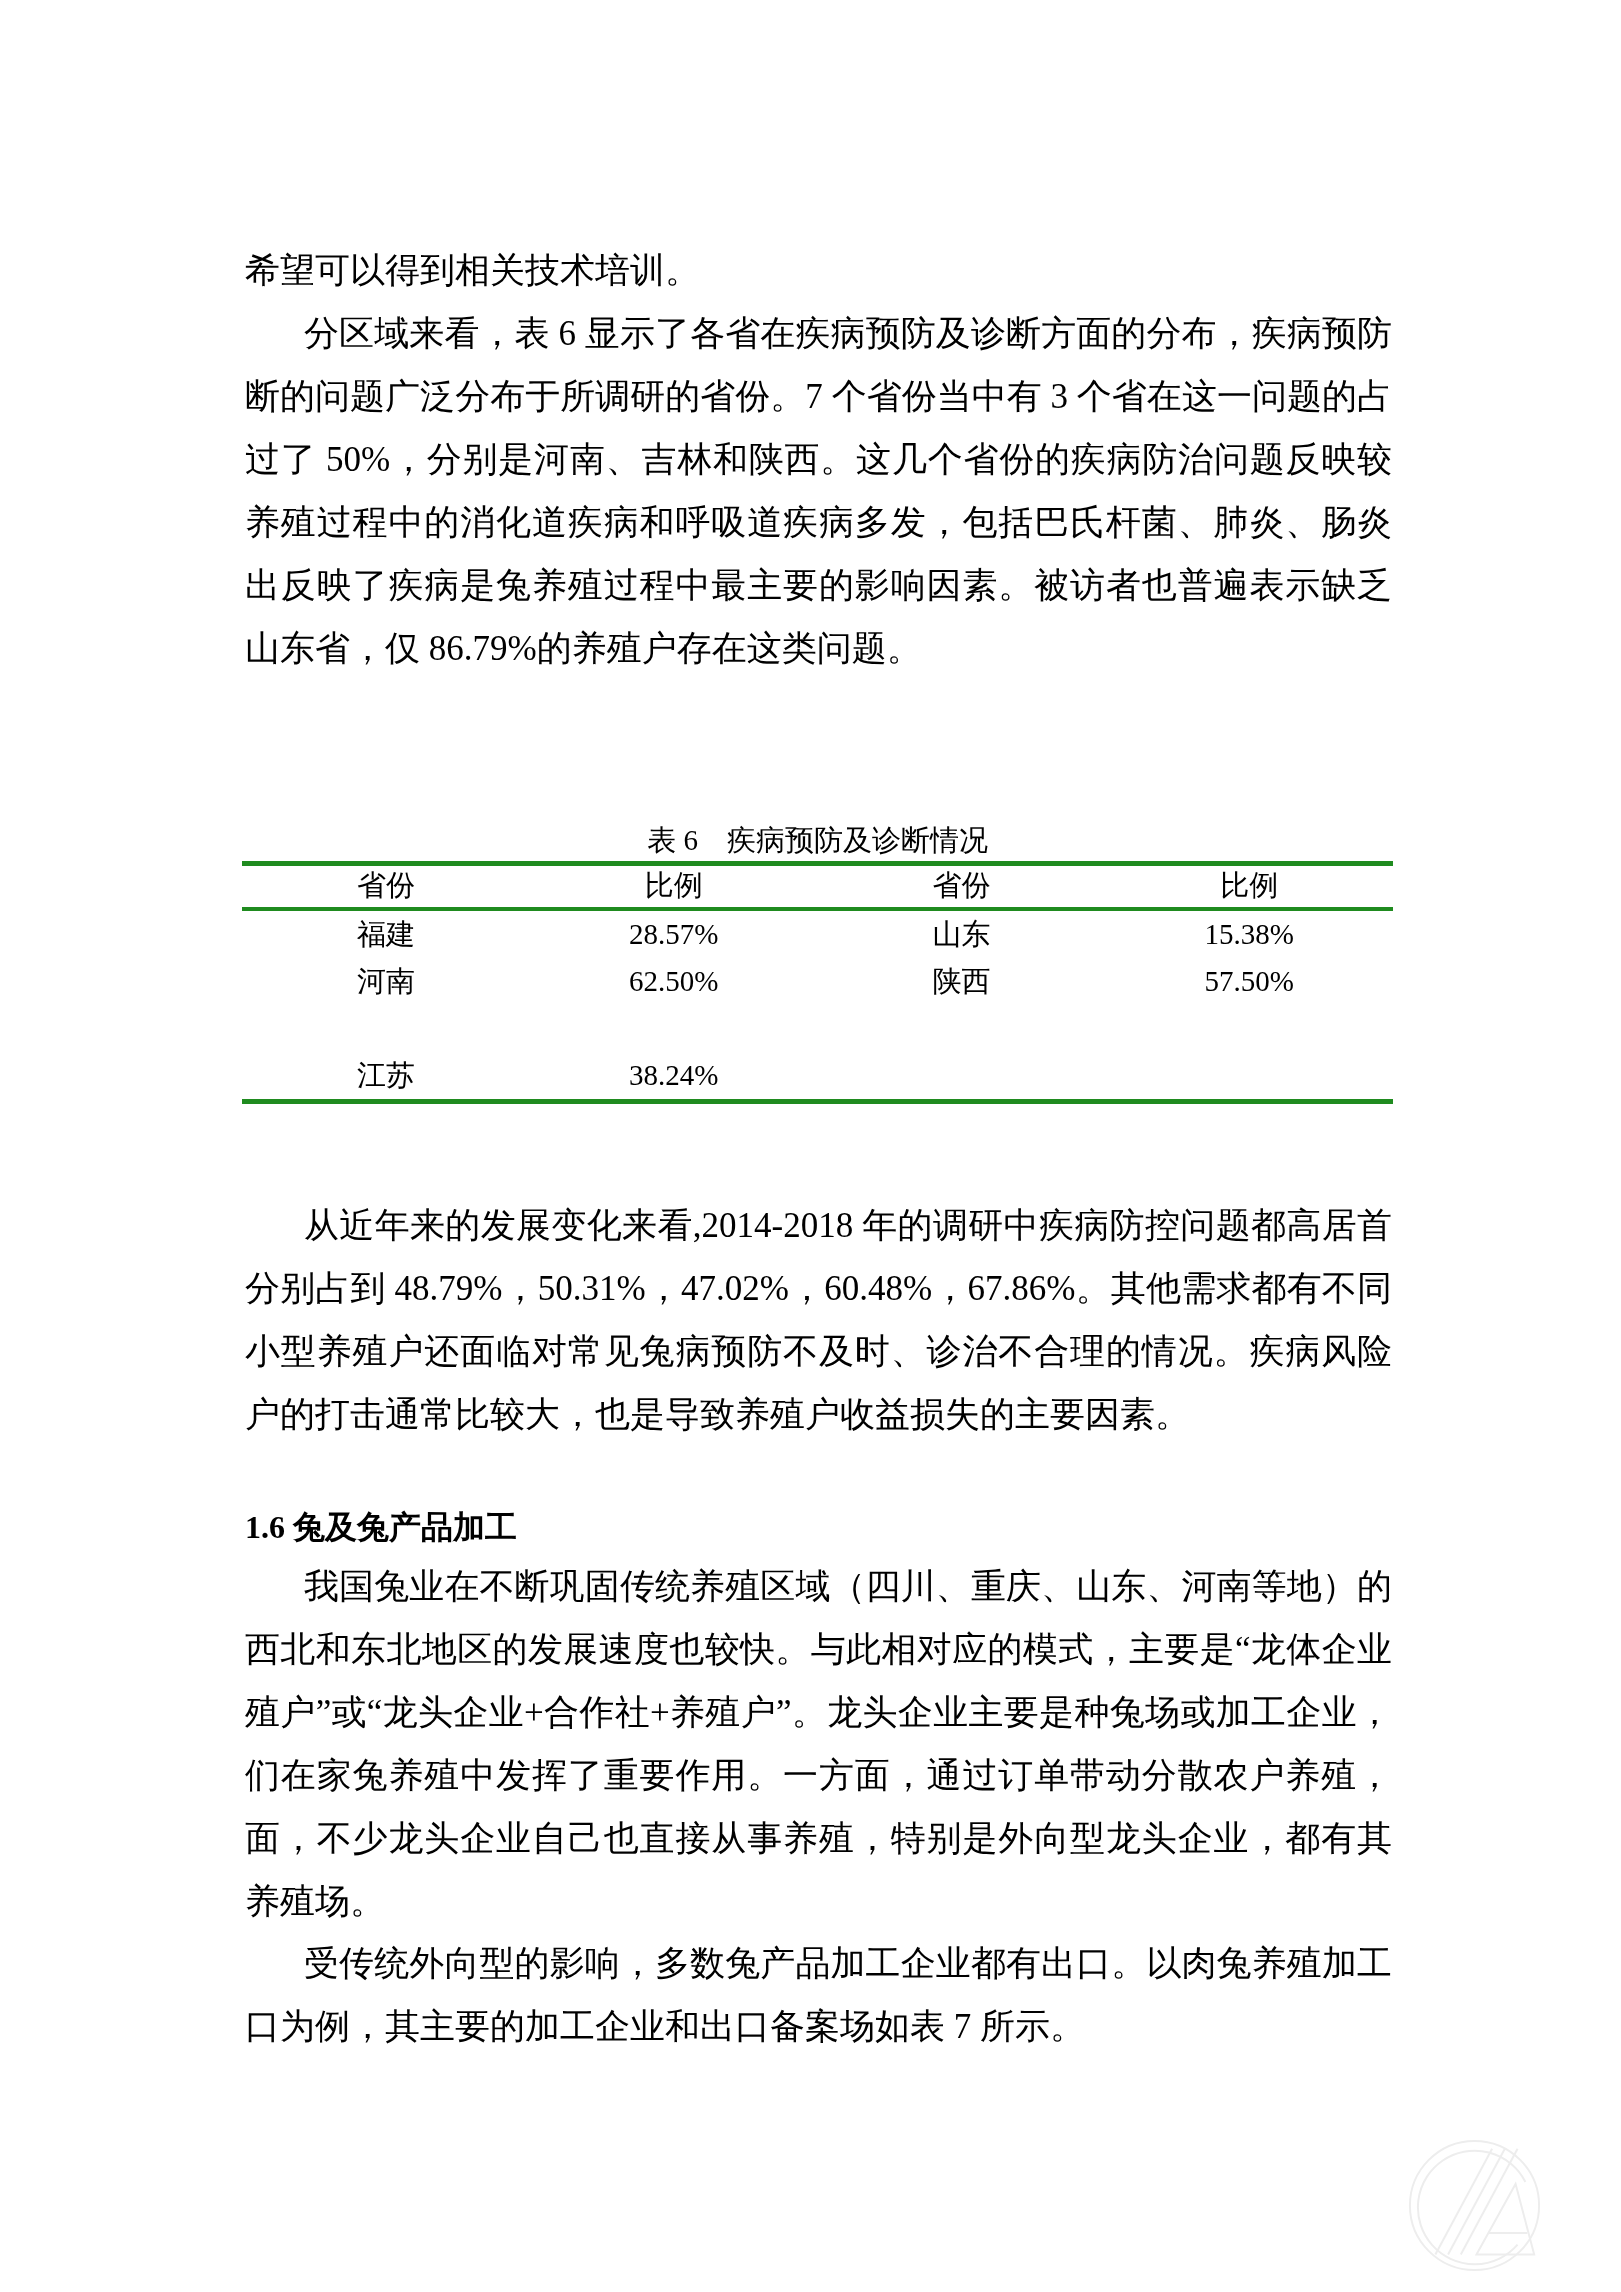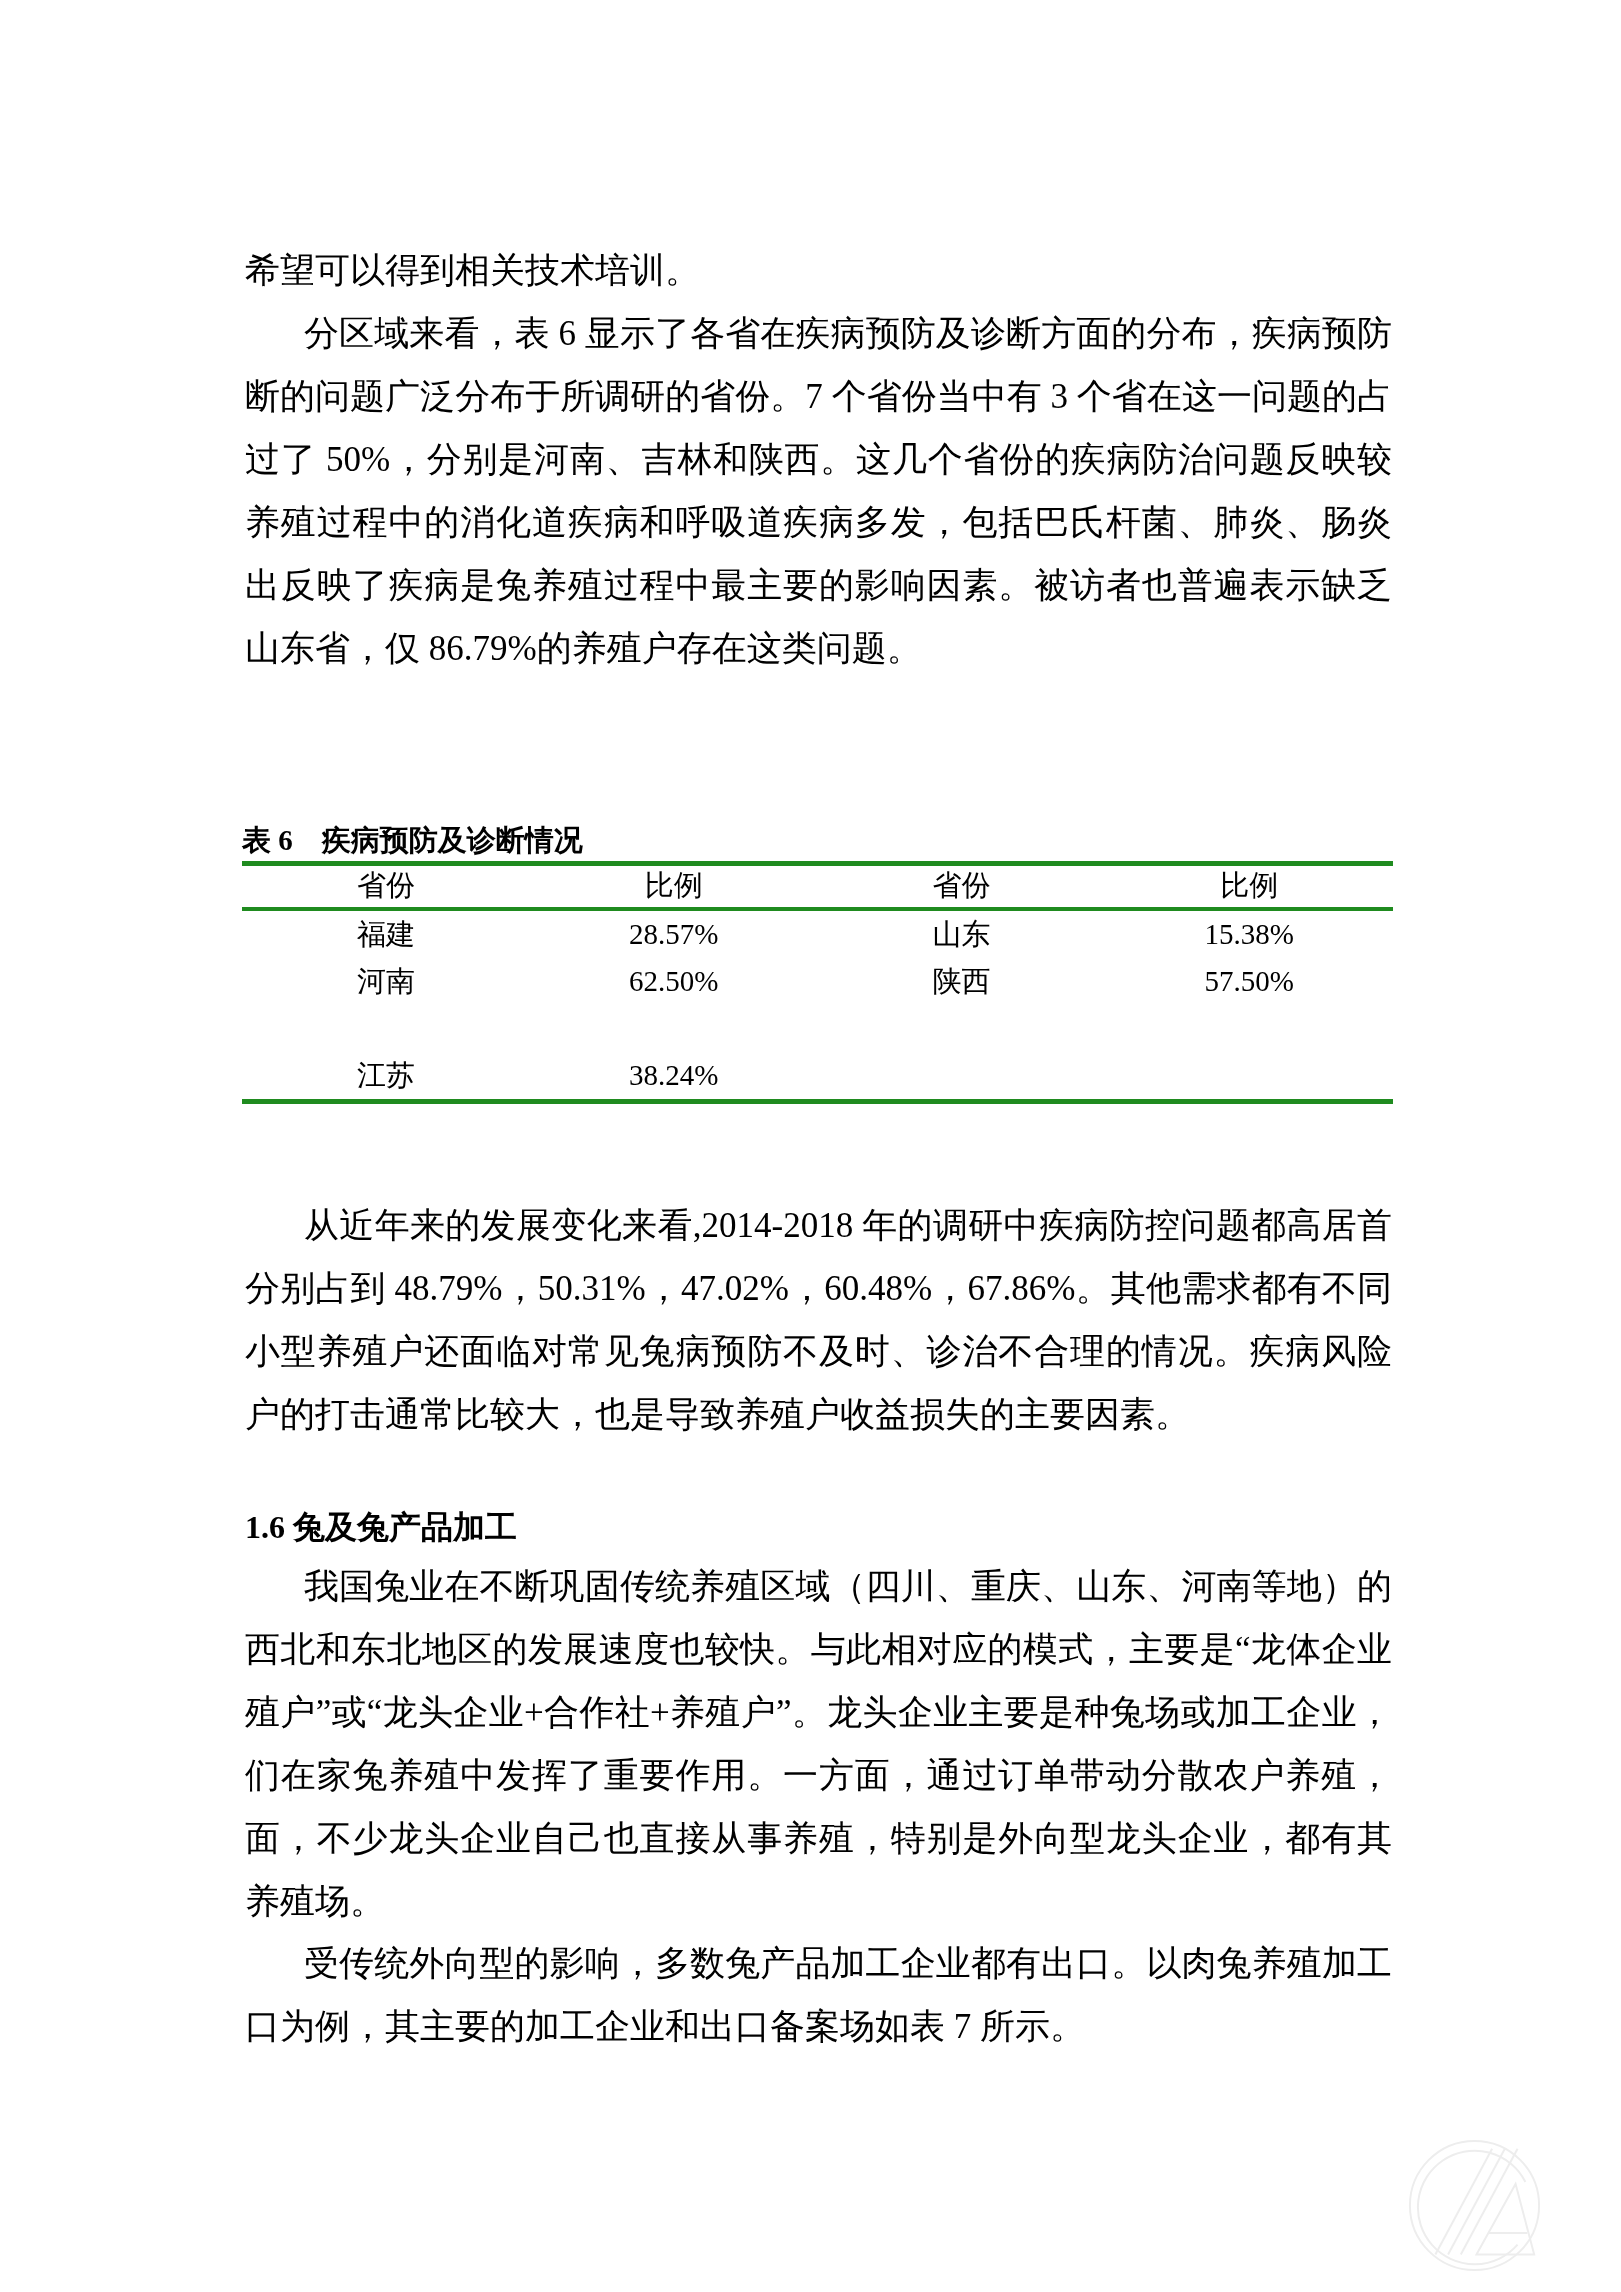--- a/index.html
+++ b/index.html
@@ -32,23 +32,23 @@
     width:1147px;
     font-size:32px;
     font-weight:bold;
     height:63px;
     line-height:63px;
   }
   .table-title {
     position:absolute;
     left:242px;
     width:1151px;
-    text-align:left;
+    text-align:center;
     font-size:29px;
-    font-weight:bold;
+    font-weight:normal;
     height:51px;
     line-height:51px;
   }
   .rule {
     position:absolute;
     left:242px;
     width:1151px;
     background:#1f8b1f;
   }
   .trow {

